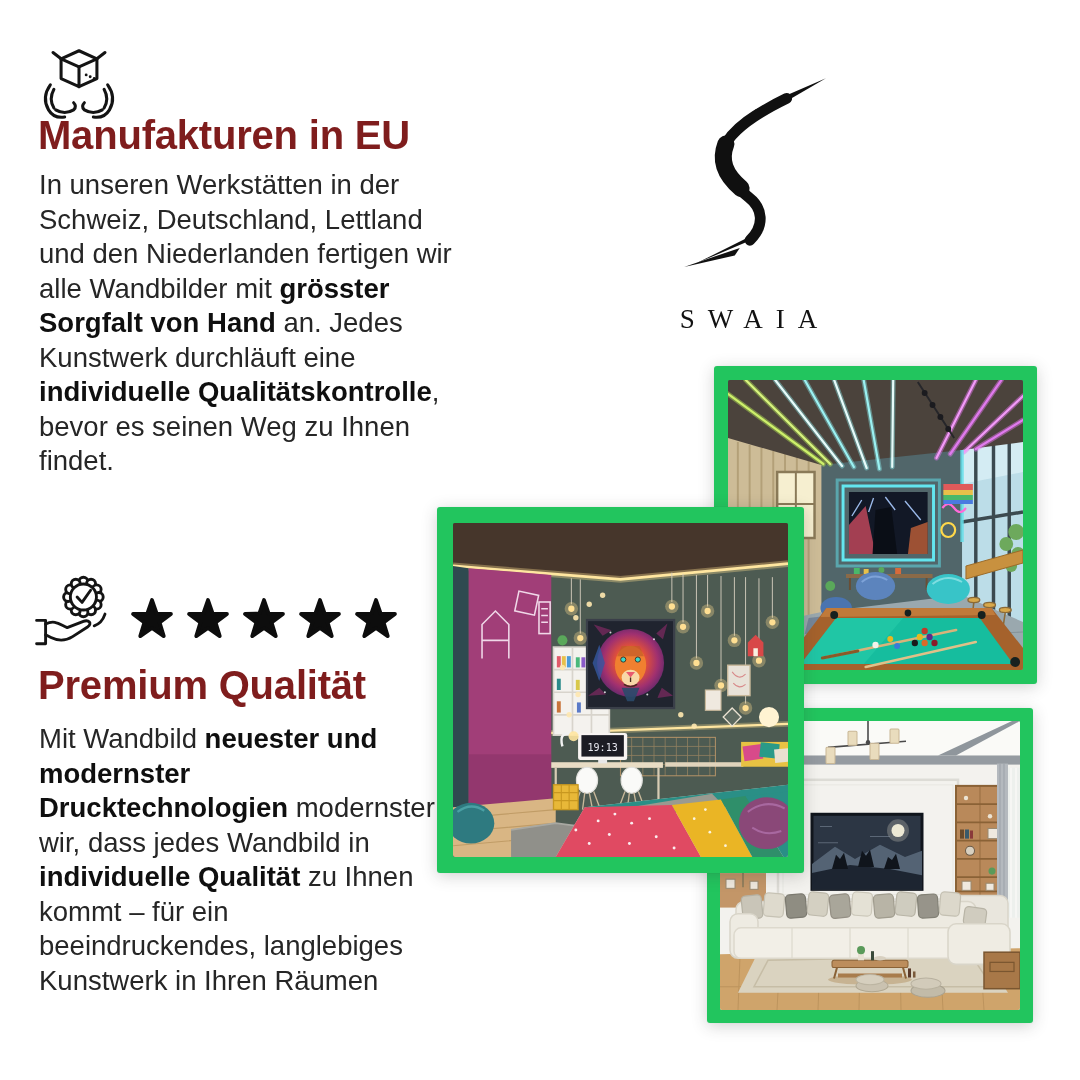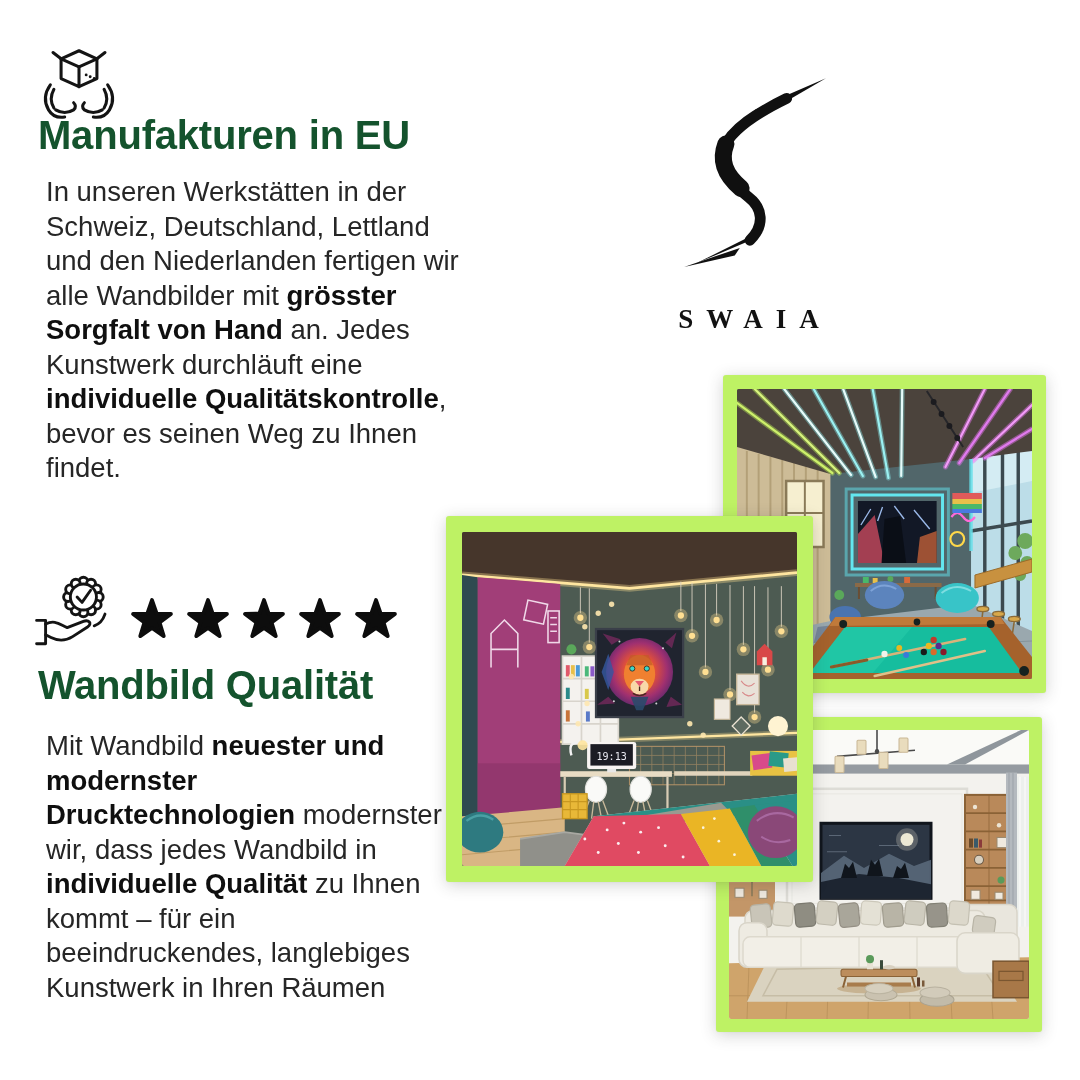--- a/index.html
+++ b/index.html
@@ -4,39 +4,39 @@
 <style>
   html,body{margin:0;padding:0;background:#ffffff;}
   .canvas{position:relative;width:1080px;height:1080px;background:#ffffff;overflow:hidden;
           font-family:"Liberation Sans",sans-serif;color:#1f1f1f;}
   
   .icon{position:absolute;}
   .icon svg{width:100%;height:100%;display:block;}
   #manufacture-icon{left:36px;top:40px;width:86px;height:86px;}
   #quality-icon{left:32px;top:570px;width:92px;height:90px;}
   .section-title{position:absolute;left:38px;margin:0;font-size:40px;line-height:46px;
-                 font-weight:700;color:#14532d;letter-spacing:-0.2px;}
+                 font-weight:700;color:#7f1d1d;letter-spacing:-0.2px;}
   #title-manufacture{top:112px;}
   #title-quality{top:662px;}
-  .section-body{position:absolute;left:39px;margin:7px;font-size:27.5px;line-height:34.5px;
+  .section-body{position:absolute;left:39px;margin:0;font-size:27.5px;line-height:34.5px;
                 color:#262626;font-weight:400;}
   #body-manufacture{top:168px;width:416px;}
   #body-quality{top:722px;width:404px;}
   .section-body b{font-weight:700;color:#0f0f0f;}
   
   .stars{position:absolute;left:129px;top:597px;display:flex;gap:10px;}
   .stars svg{width:46px;height:46px;display:block;}
   
   .logo{position:absolute;left:638px;top:44px;width:234px;text-align:center;}
   .logo-mark{width:152px;height:252px;display:inline-block;}
   .logo-text{margin-top:4px;font-family:"Liberation Serif",serif;font-size:27px;
-             letter-spacing:13px;color:#121212;font-weight:700;}
+             letter-spacing:13px;color:#121212;font-weight:400;}
   
-  .card{position:absolute;background:#bef264;box-sizing:border-box;border-radius:3px;
-        box-shadow:0 3px 16px rgba(50,50,50,.22), 0 0 2px rgba(0,0,0,.06);margin:13px;}
+  .card{position:absolute;background:#22c55e;box-sizing:border-box;border-radius:3px;
+        box-shadow:0 3px 16px rgba(50,50,50,.22), 0 0 2px rgba(0,0,0,.06);margin:4px;}
   .card .photo{width:100%;height:100%;display:block;border-radius:2px;}
   #card-gameroom{left:710px;top:362px;width:323px;height:318px;padding:14px;z-index:1;}
   #card-bedroom{left:433px;top:503px;width:367px;height:366px;padding:16px;z-index:3;}
   #card-living{left:703px;top:704px;width:326px;height:315px;padding:13px;z-index:2;}
 </style>
 </head>
 <body>
 
 <div class="canvas">
 
@@ -109,21 +109,21 @@
       <svg viewBox="0 0 60 60">
         <polygon points="30,4 36.1,21.6 54.7,22 39.9,33.2 45.3,51 30,40.4 14.7,51 20.1,33.2 5.3,22 23.9,21.6" fill="#0d0d0d" stroke="#0d0d0d" stroke-width="5" stroke-linejoin="round"></polygon>
       </svg>
       <svg viewBox="0 0 60 60">
         <polygon points="30,4 36.1,21.6 54.7,22 39.9,33.2 45.3,51 30,40.4 14.7,51 20.1,33.2 5.3,22 23.9,21.6" fill="#0d0d0d" stroke="#0d0d0d" stroke-width="5" stroke-linejoin="round"></polygon>
       </svg>
       <svg viewBox="0 0 60 60">
         <polygon points="30,4 36.1,21.6 54.7,22 39.9,33.2 45.3,51 30,40.4 14.7,51 20.1,33.2 5.3,22 23.9,21.6" fill="#0d0d0d" stroke="#0d0d0d" stroke-width="5" stroke-linejoin="round"></polygon>
       </svg>
     </div>
-  <h2 class="section-title" id="title-quality">Wandbild Qualität</h2>
+  <h2 class="section-title" id="title-quality">Premium Qualität</h2>
   <p class="section-body" id="body-quality"><span>Mit Wandbild </span><b>neuester und modernster Drucktechnologien</b><span> modernster wir, dass jedes Wandbild in </span><b>individuelle Qualität</b><span> zu Ihnen kommt – für ein beeindruckendes, langlebiges Kunstwerk in Ihren Räumen</span></p>
 
   <figure class="card" id="card-gameroom">
     <svg class="photo" viewBox="0 0 300 290" preserveAspectRatio="none">
       <rect x="0" y="0" width="300" height="290" fill="#51666a"></rect>
 
       <polygon points="0,55 95,80 95,290 0,290" fill="#cdbc97"></polygon>
       <g stroke="#b3a078" stroke-width="2">
           <path d="M10,62 V290 M22,65 V290 M34,68 V290 M46,71 V290 M58,74 V290 M70,77 V290 M82,79 V290"></path>
         </g>

